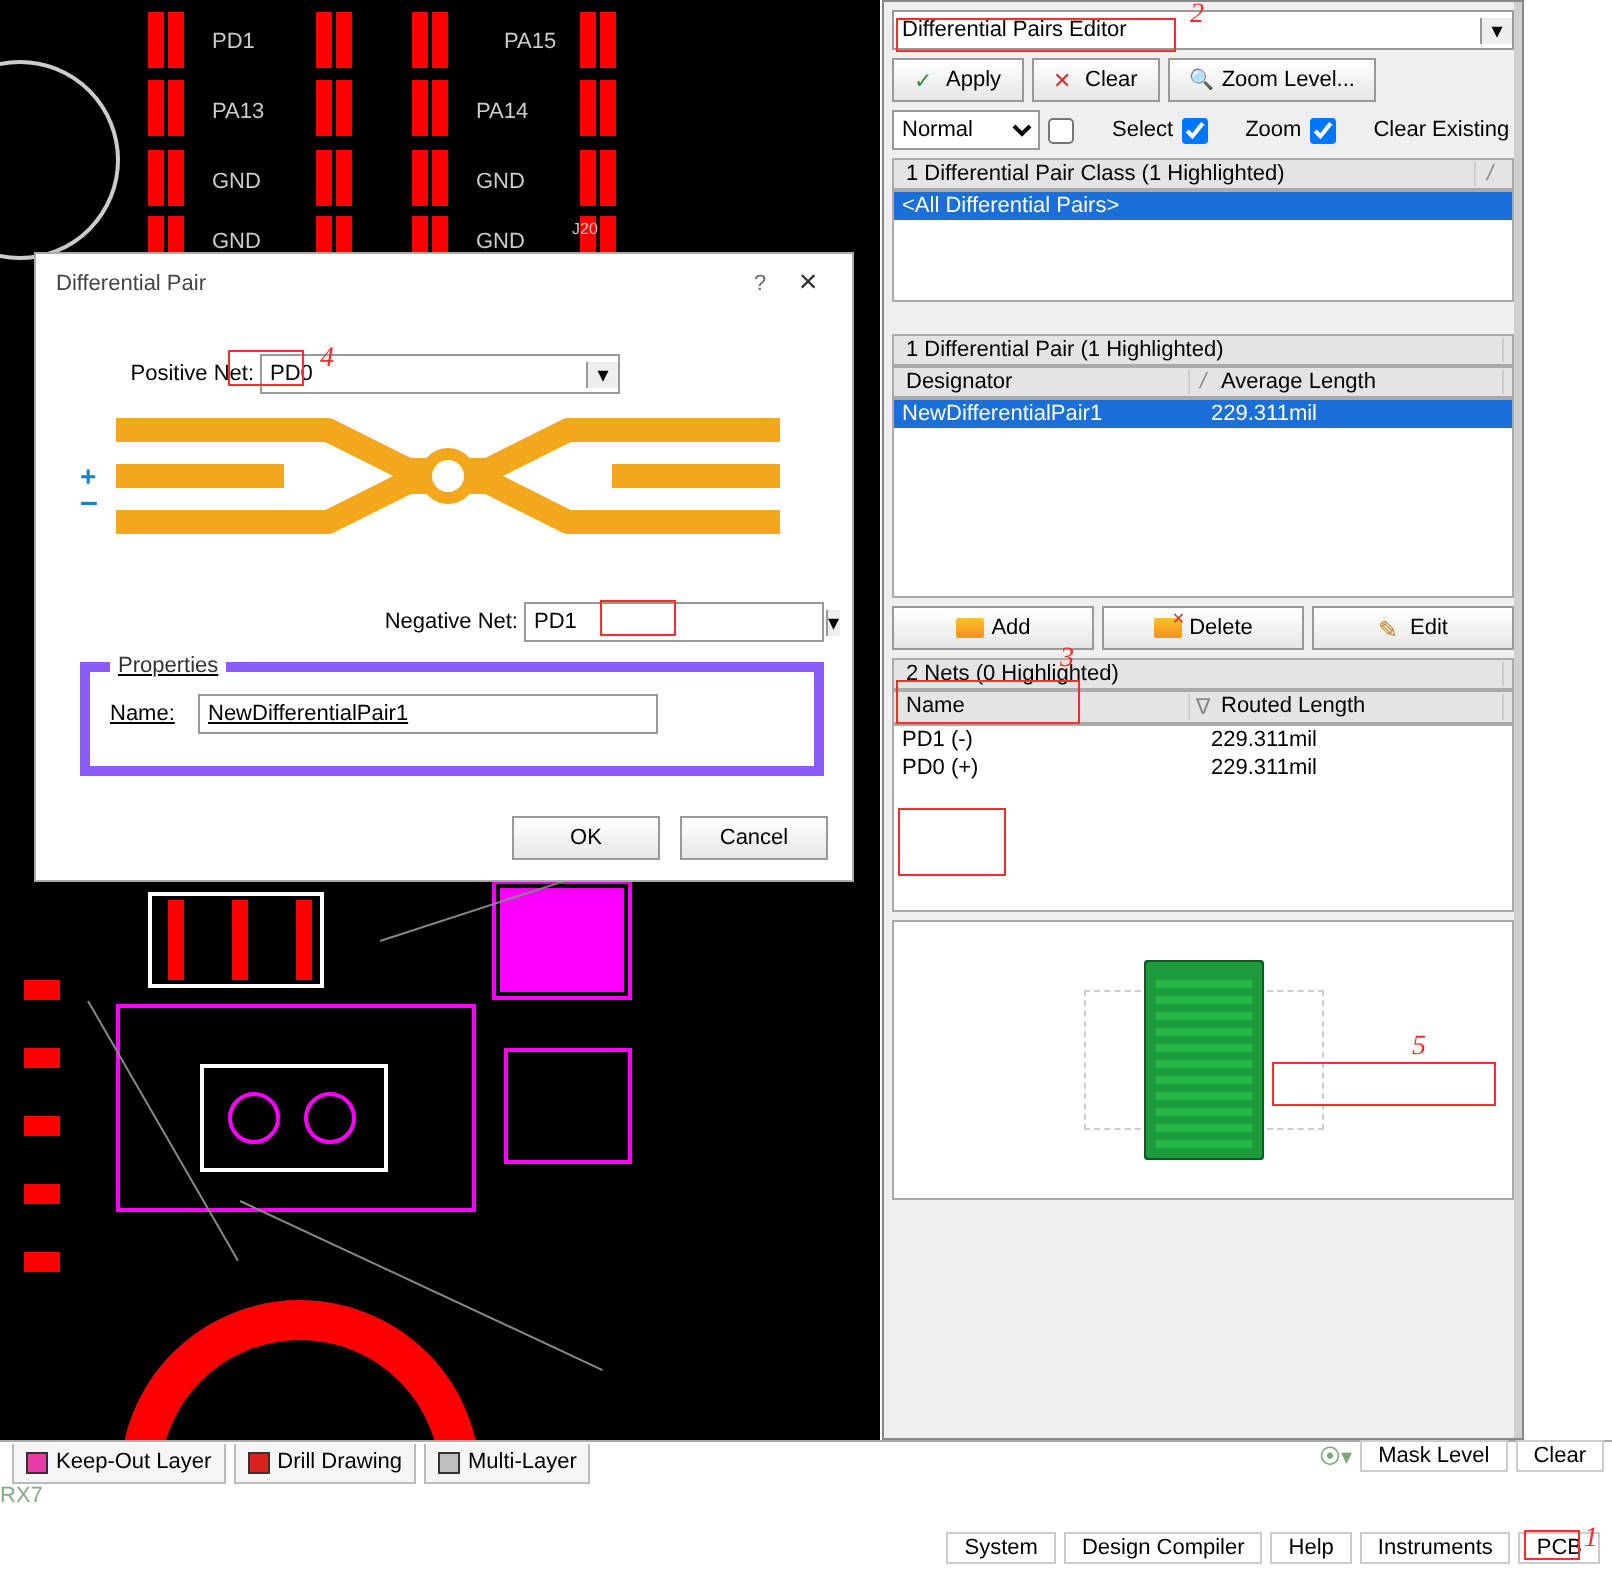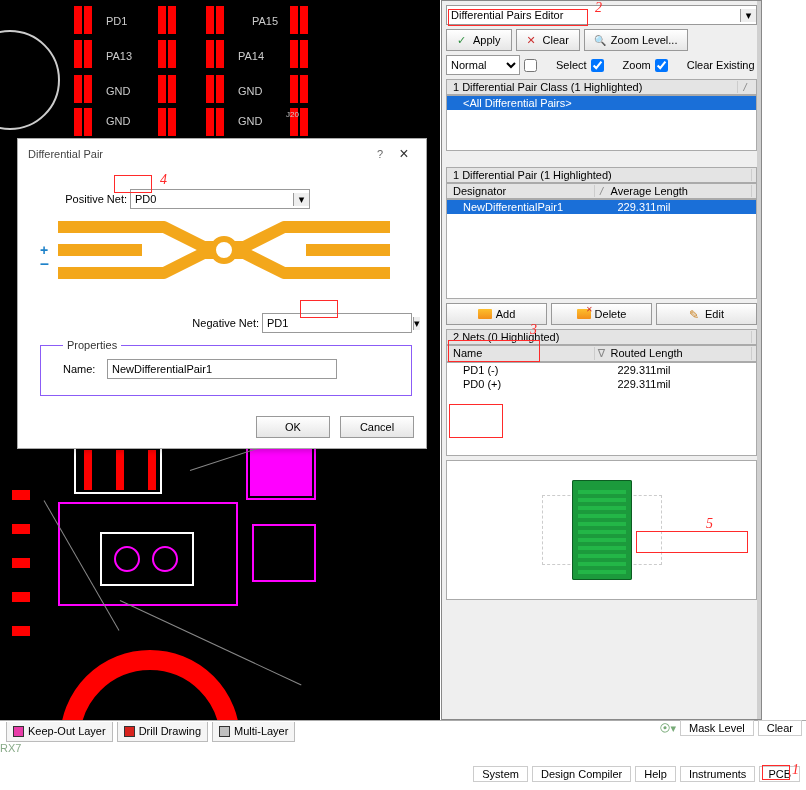--- a/index.html
+++ b/index.html
@@ -1,41 +1,41 @@
 <!DOCTYPE html>
 <html><head>
 <meta charset="utf-8">
 <style>
   *{box-sizing:border-box;margin:0;padding:0;font-family:"Microsoft YaHei",Tahoma,sans-serif;font-size:11px;}
   body{width:806px;height:790px;background:#fff;position:relative;overflow:hidden;}
   .canvas{position:absolute;left:0;top:0;width:440px;height:720px;background:#000;overflow:hidden;}
-  .dialog{position:absolute;left:17px;top:138px;width:410px;background:#fff;border:1px solid #aaa;box-shadow:2px 2px 6px rgba(0,0,0,.2);}
+  .dialog{position:absolute;left:17px;top:126px;width:410px;background:#fff;border:1px solid #aaa;box-shadow:2px 2px 6px rgba(0,0,0,.2);}
   .dialog-title{height:30px;line-height:30px;padding:0 10px;background:#fff;color:#444;display:flex;align-items:center;}
   .dialog-title span:first-child{flex:1;}
   .dlg-body{padding:10px 14px 10px 22px;}
   .row{display:flex;align-items:center;margin-bottom:6px;}
   .lbl{width:90px;text-align:right;padding-right:3px;}
   .combo{border:1px solid #999;height:20px;display:flex;align-items:center;background:#fff;}
   .combo input{border:none;outline:none;flex:1;padding:0 4px;height:18px;background:transparent;}
   .combo .dd{width:16px;text-align:center;border-left:1px solid #999;cursor:pointer;background:#eee;}
   .diffpair-graphic{margin:4px 0 10px 0;}
   .plus{color:#1e82c9;font-size:14px;font-weight:bold;}
   .minus{color:#1e82c9;font-size:16px;font-weight:bold;}
-  fieldset{border:1px solid #8b5cf6;padding:8px 10px 10px 22px;}
+  fieldset{border:5px solid #8b5cf6;padding:8px 10px 10px 10px;text-decoration:underline;}
   legend{padding:0 4px;color:#333;}
   .btn{display:inline-flex;align-items:center;justify-content:center;height:22px;min-width:74px;padding:0 10px;border:1px solid #999;background:linear-gradient(#fff,#e6e6e6);cursor:pointer;gap:4px;}
   .dlg-footer{display:flex;justify-content:flex-end;gap:10px;padding:10px 12px;}
   .panel{position:absolute;left:441px;top:0;width:321px;height:720px;background:#efefef;border:1px solid #888;display:flex;flex-direction:column;padding:4px;gap:4px;}
   .toolbar-row{display:flex;gap:4px;align-items:center;}
   .chk{display:flex;align-items:center;gap:19px;}
   .list-head{background:#e4e4e4;border:1px solid #aaa;padding:1px 4px;display:flex;}
   .list-head .col{flex:1;border-right:1px solid #ccc;padding:0 2px;}
   .list-box{background:#fff;border:1px solid #aaa;flex:0 0 auto;}
   .list-row{display:flex;}
-  .list-row .col{flex:1;padding:1px 16px;}
+  .list-row .col{flex:1;padding:1px 4px;}
   .sel{background:#1a6fd8;color:#fff;}
   .preview{background:#fff;border:1px solid #aaa;height:140px;position:relative;flex:0 0 auto;}
   .pcb-glyph{position:absolute;left:50%;top:50%;transform:translate(-50%,-50%);width:60px;height:100px;background:#1c9a3c;border-radius:2px;box-shadow:inset 0 0 0 1px #0c5c22;}
   .pcb-glyph::before{content:"";position:absolute;inset:6px;background:repeating-linear-gradient(0deg,#27c24c 0 4px,#1c9a3c 4px 8px),repeating-linear-gradient(90deg,#c9a600 0 3px,transparent 3px 9px);opacity:.7;}
   .pcb-handles{position:absolute;left:50%;top:50%;transform:translate(-50%,-50%);width:120px;height:70px;border:1px dashed #ccc;}
   .layer-tabs{position:absolute;left:0;top:720px;height:22px;display:flex;align-items:center;padding:0 6px;gap:4px;border-top:1px solid #aaa;width:806px;background:#fff;}
   .layer-tab{display:flex;align-items:center;gap:4px;padding:0 6px;border:1px solid #bbb;border-top:none;height:20px;background:#f5f5f5;cursor:pointer;}
   .swatch{width:11px;height:11px;border:1px solid #333;}
   .bottom-bar{position:absolute;left:0;top:742px;height:48px;width:806px;}
   .status-btns{position:absolute;right:6px;top:24px;display:flex;gap:4px;align-items:center;}

